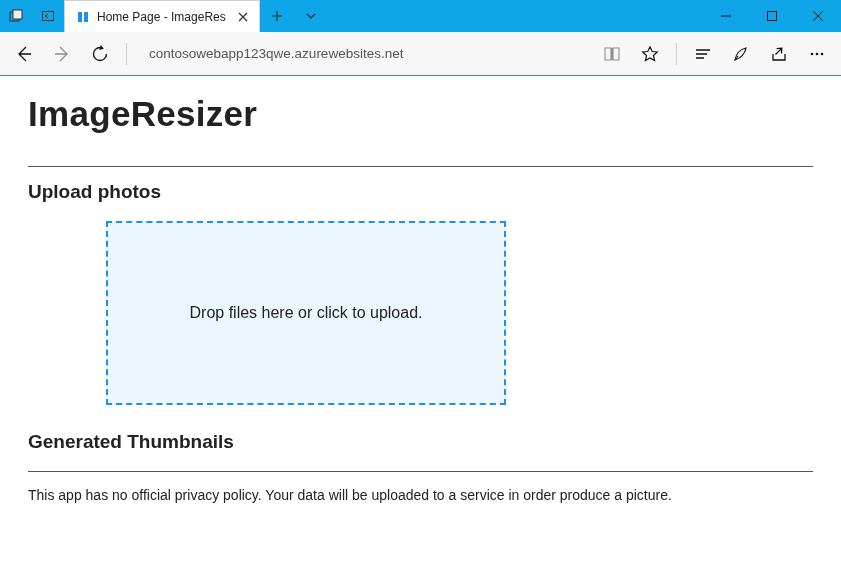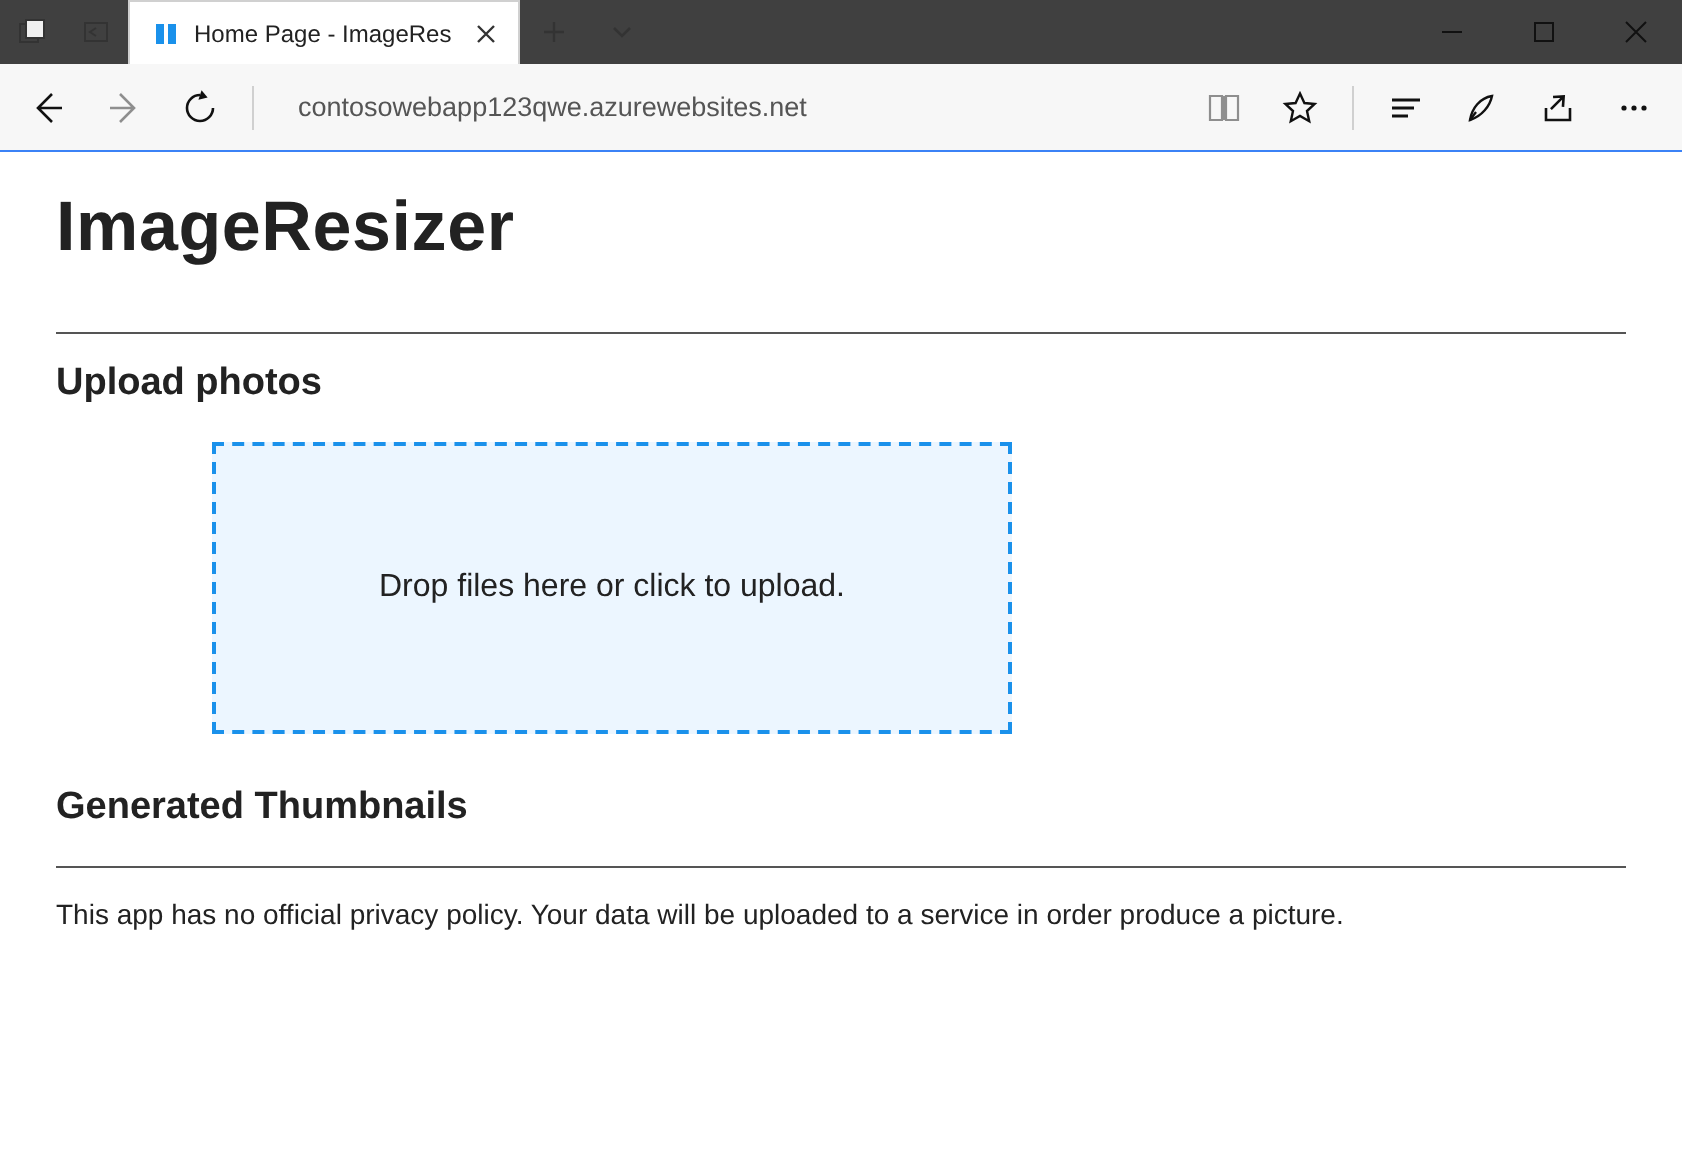--- a/index.html
+++ b/index.html
@@ -1,19 +1,19 @@
 <!DOCTYPE html>
 <html><head>
   <meta charset="utf-8">
   <style>
     * { margin: 0; padding: 0; box-sizing: border-box; }
     html, body { width: 841px; height: 577px; font-family: "Segoe UI", Arial, sans-serif; overflow: hidden; background: #fff; }
     
     
-    .titlebar { display: flex; align-items: stretch; height: 32px; background: #404040; }
+    .titlebar { display: flex; align-items: stretch; height: 32px; background: #0ea5e9; }
     .titlebar-left { display: flex; }
     .tb-btn { width: 32px; display: flex; align-items: center; justify-content: center; color: #222; }
     .tb-btn svg { display: block; }
     
     .tab-strip { display: flex; flex: 1; }
     .tab { display: flex; align-items: center; background: #fff; padding: 0 8px 0 10px; min-width: 196px; border-top: 1px solid #d0d0d0; border-right: 1px solid #d0d0d0; border-left: 1px solid #d0d0d0; }
     .tab .favicon { width: 16px; height: 16px; display: flex; align-items: center; justify-content: center; margin-right: 6px; }
     .tab .favicon svg { display:block; }
     .tab .tab-title { font-size: 12px; color: #222; white-space: nowrap; overflow: hidden; flex: 1; }
     .tab .tab-close { width: 16px; height: 16px; display: flex; align-items: center; justify-content: center; margin-left: 6px; color: #333; }
@@ -29,21 +29,21 @@
     .addr { flex: 1; display: flex; align-items: center; height: 30px; padding: 0 8px; margin: 0 10px 0 6px; }
     .addr-text { font-size: 13.5px; color: #555; }
     .sep { width: 1px; height: 22px; background: #d0d0d0; margin: 0 6px; }
     
     
     .page { padding: 18px 28px; color: #222; }
     .page h1 { font-family: Verdana, "Segoe UI", sans-serif; font-weight: 700; font-size: 35px; letter-spacing: 0.3px; margin-bottom: 32px; }
     .page hr { border: none; border-top: 1px solid #555; margin: 10px 0 14px; }
     .page h2 { font-family: Verdana, "Segoe UI", sans-serif; font-weight: 700; font-size: 19px; margin-bottom: 18px; }
     
-    .dropzone { width: 400px; height: 146px; margin-left: 78px; border: 2px dashed #1a91eb; background: #ecf6ff; display: flex; align-items: center; justify-content: center; font-family: Arial, sans-serif; font-size: 16px; color: #222; cursor: pointer; margin-bottom: 26px; }
+    .dropzone { width: 400px; height: 184px; margin-left: 78px; border: 2px dashed #1a91eb; background: #ecf6ff; display: flex; align-items: center; justify-content: center; font-family: Arial, sans-serif; font-size: 16px; color: #222; cursor: pointer; margin-bottom: 26px; }
     
     .privacy { font-family: Liberation Sans, sans-serif; font-size: 14px; line-height: 1.35; color: #222; margin-top: 12px; }
   </style>
 </head>
 <body>
 
 <div class="titlebar">
   <div class="titlebar-left">
     <div class="tb-btn">
       <svg width="14" height="14" viewBox="0 0 14 14">

